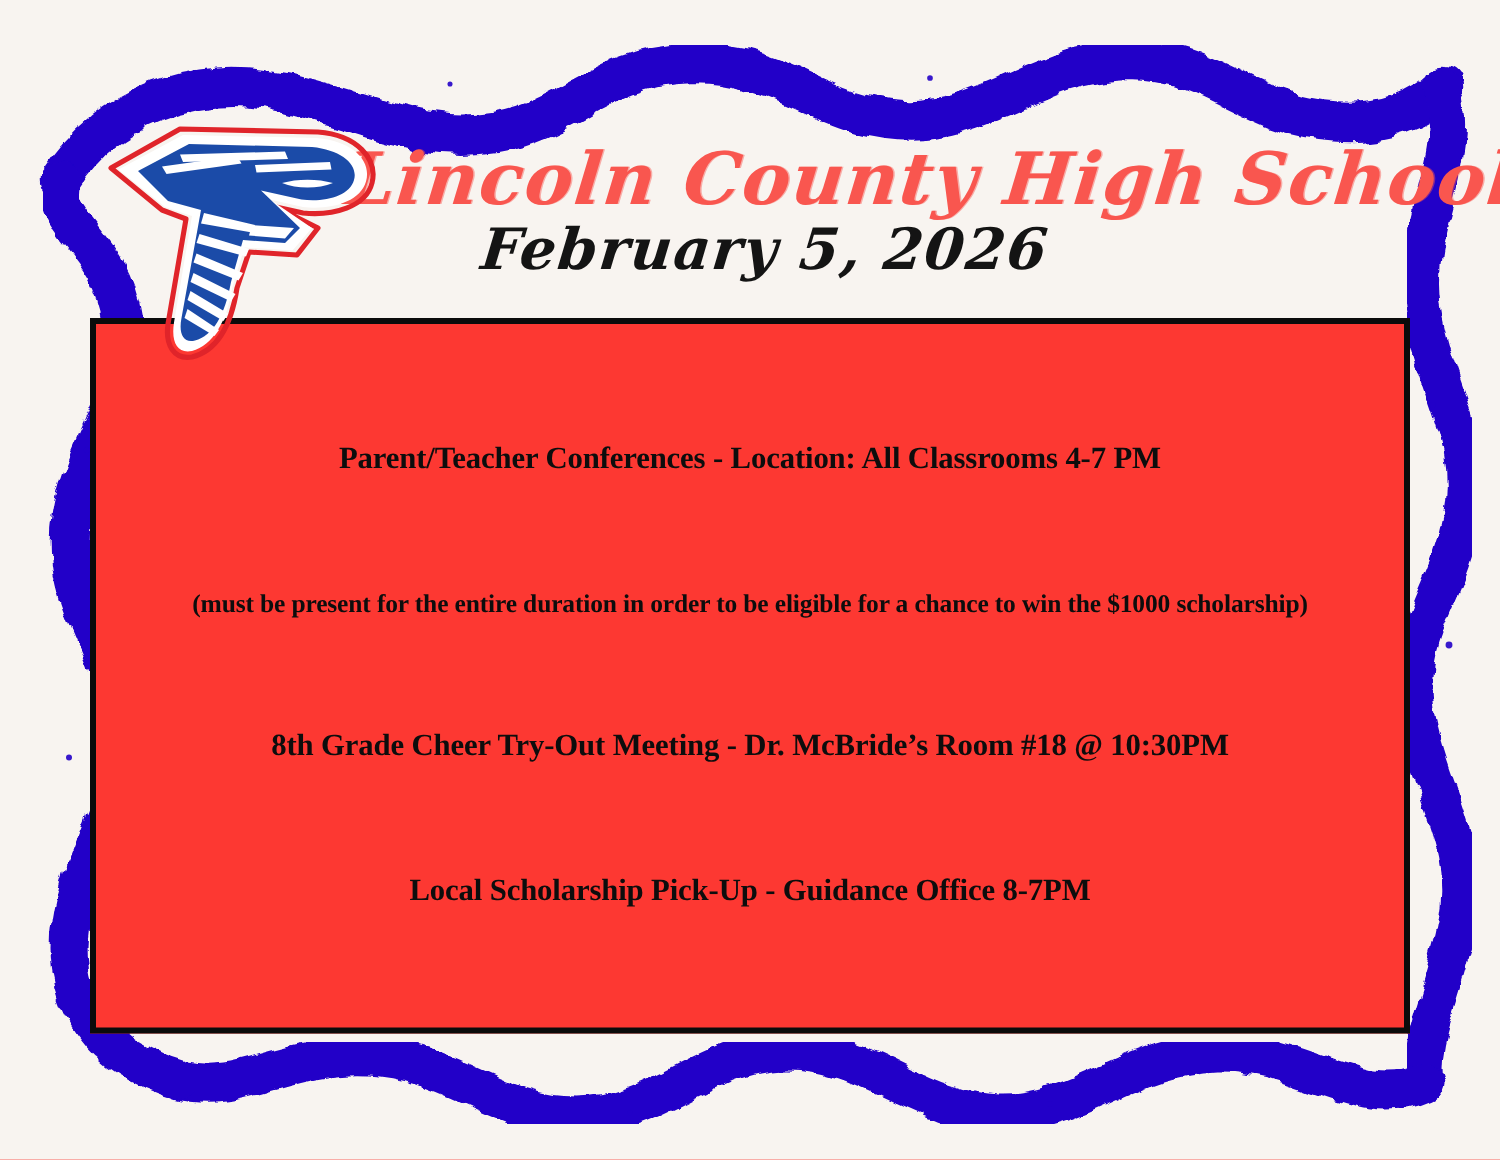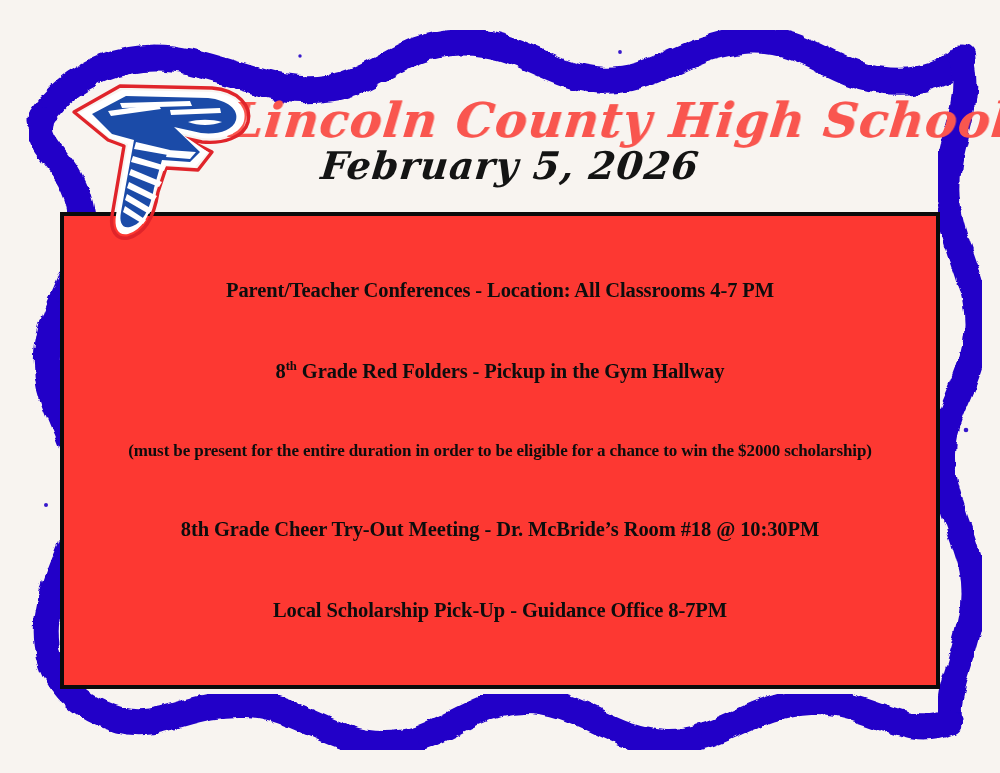--- a/index.html
+++ b/index.html
@@ -229,29 +229,26 @@
     <div class="flyer-date">February 5, 2026</div>
   </div>
 
   <div class="events-panel">
 
     <div class="event-line">
       <span>Parent/Teacher Conferences - Location: All Classrooms 4-7 PM</span>
     </div>
 
 
-    <div class="event-line">
-      <span>8</span><sup>th</sup><span> Grade Red Folders - Pickup in the Gym Hallway</span>
-    </div>
-
-
-
-
-    <div class="event-line">
-      <span class="event-sub">(must be present for the entire duration in order to be eligible for a chance to win the $2000 scholarship)</span>
+
+
+
+
+    <div class="event-line">
+      <span class="event-sub">(must be present for the entire duration in order to be eligible for a chance to win the $1000 scholarship)</span>
     </div>
 
     <div class="event-line">
       <span>8th Grade Cheer Try-Out Meeting - Dr. McBride’s Room #18 @ 10:30PM</span>
     </div>
 
 
     <div class="event-line">
       <span>Local Scholarship Pick-Up - Guidance Office 8-7PM</span>
     </div>

